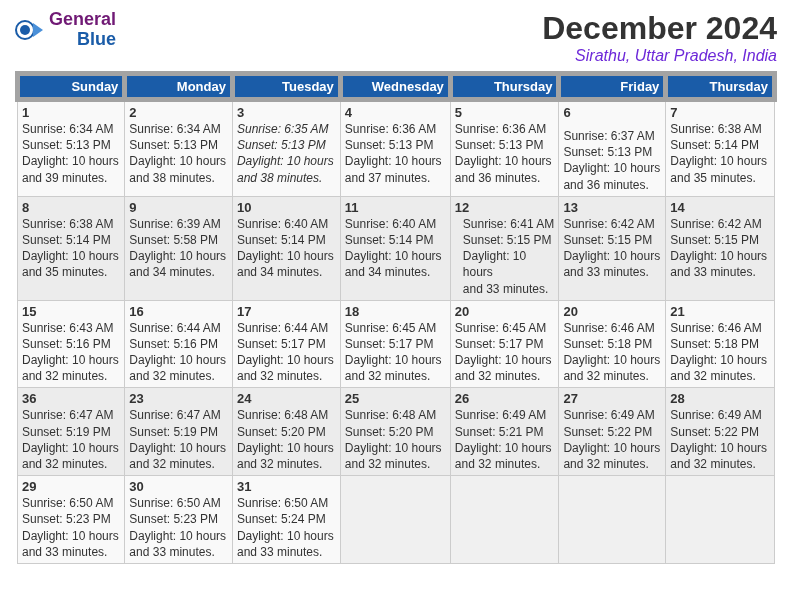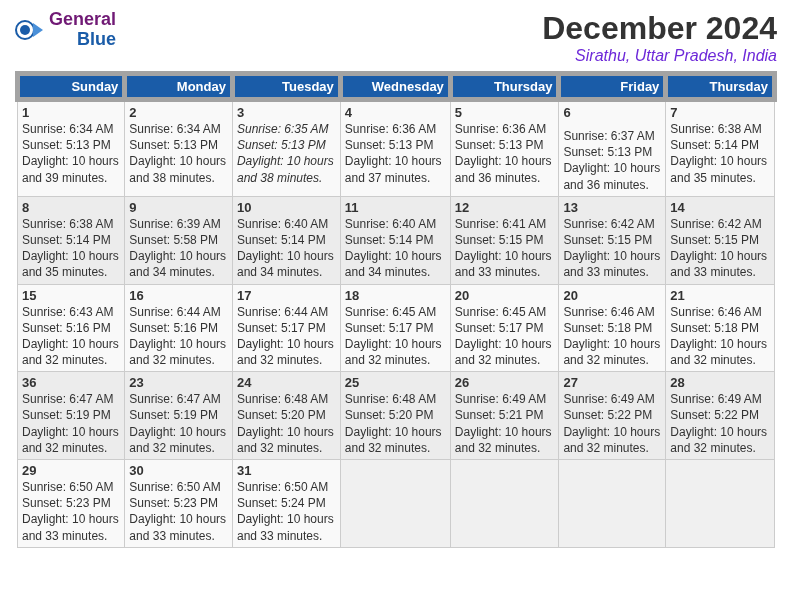--- a/index.html
+++ b/index.html
@@ -206,21 +206,21 @@
           </td>
           <td>
             <span class="day-num">11</span>
             <div class="day-info" style="white-space: pre-line;">Sunrise: 6:40 AM
 Sunset: 5:14 PM
 Daylight: 10 hours
 and 34 minutes.</div>
           </td>
           <td>
             <span class="day-num">12</span>
-            <div class="day-info" style="white-space: pre-line;">Sunrise: 6:41 AM
+            <div class="day-info" style="white-space: pre-line; margin-left: 8px;">Sunrise: 6:41 AM
 Sunset: 5:15 PM
 Daylight: 10 hours
 and 33 minutes.</div>
           </td>
           <td>
             <span class="day-num">13</span>
             <div class="day-info" style="white-space: pre-line;">Sunrise: 6:42 AM
 Sunset: 5:15 PM
 Daylight: 10 hours
 and 33 minutes.</div>

